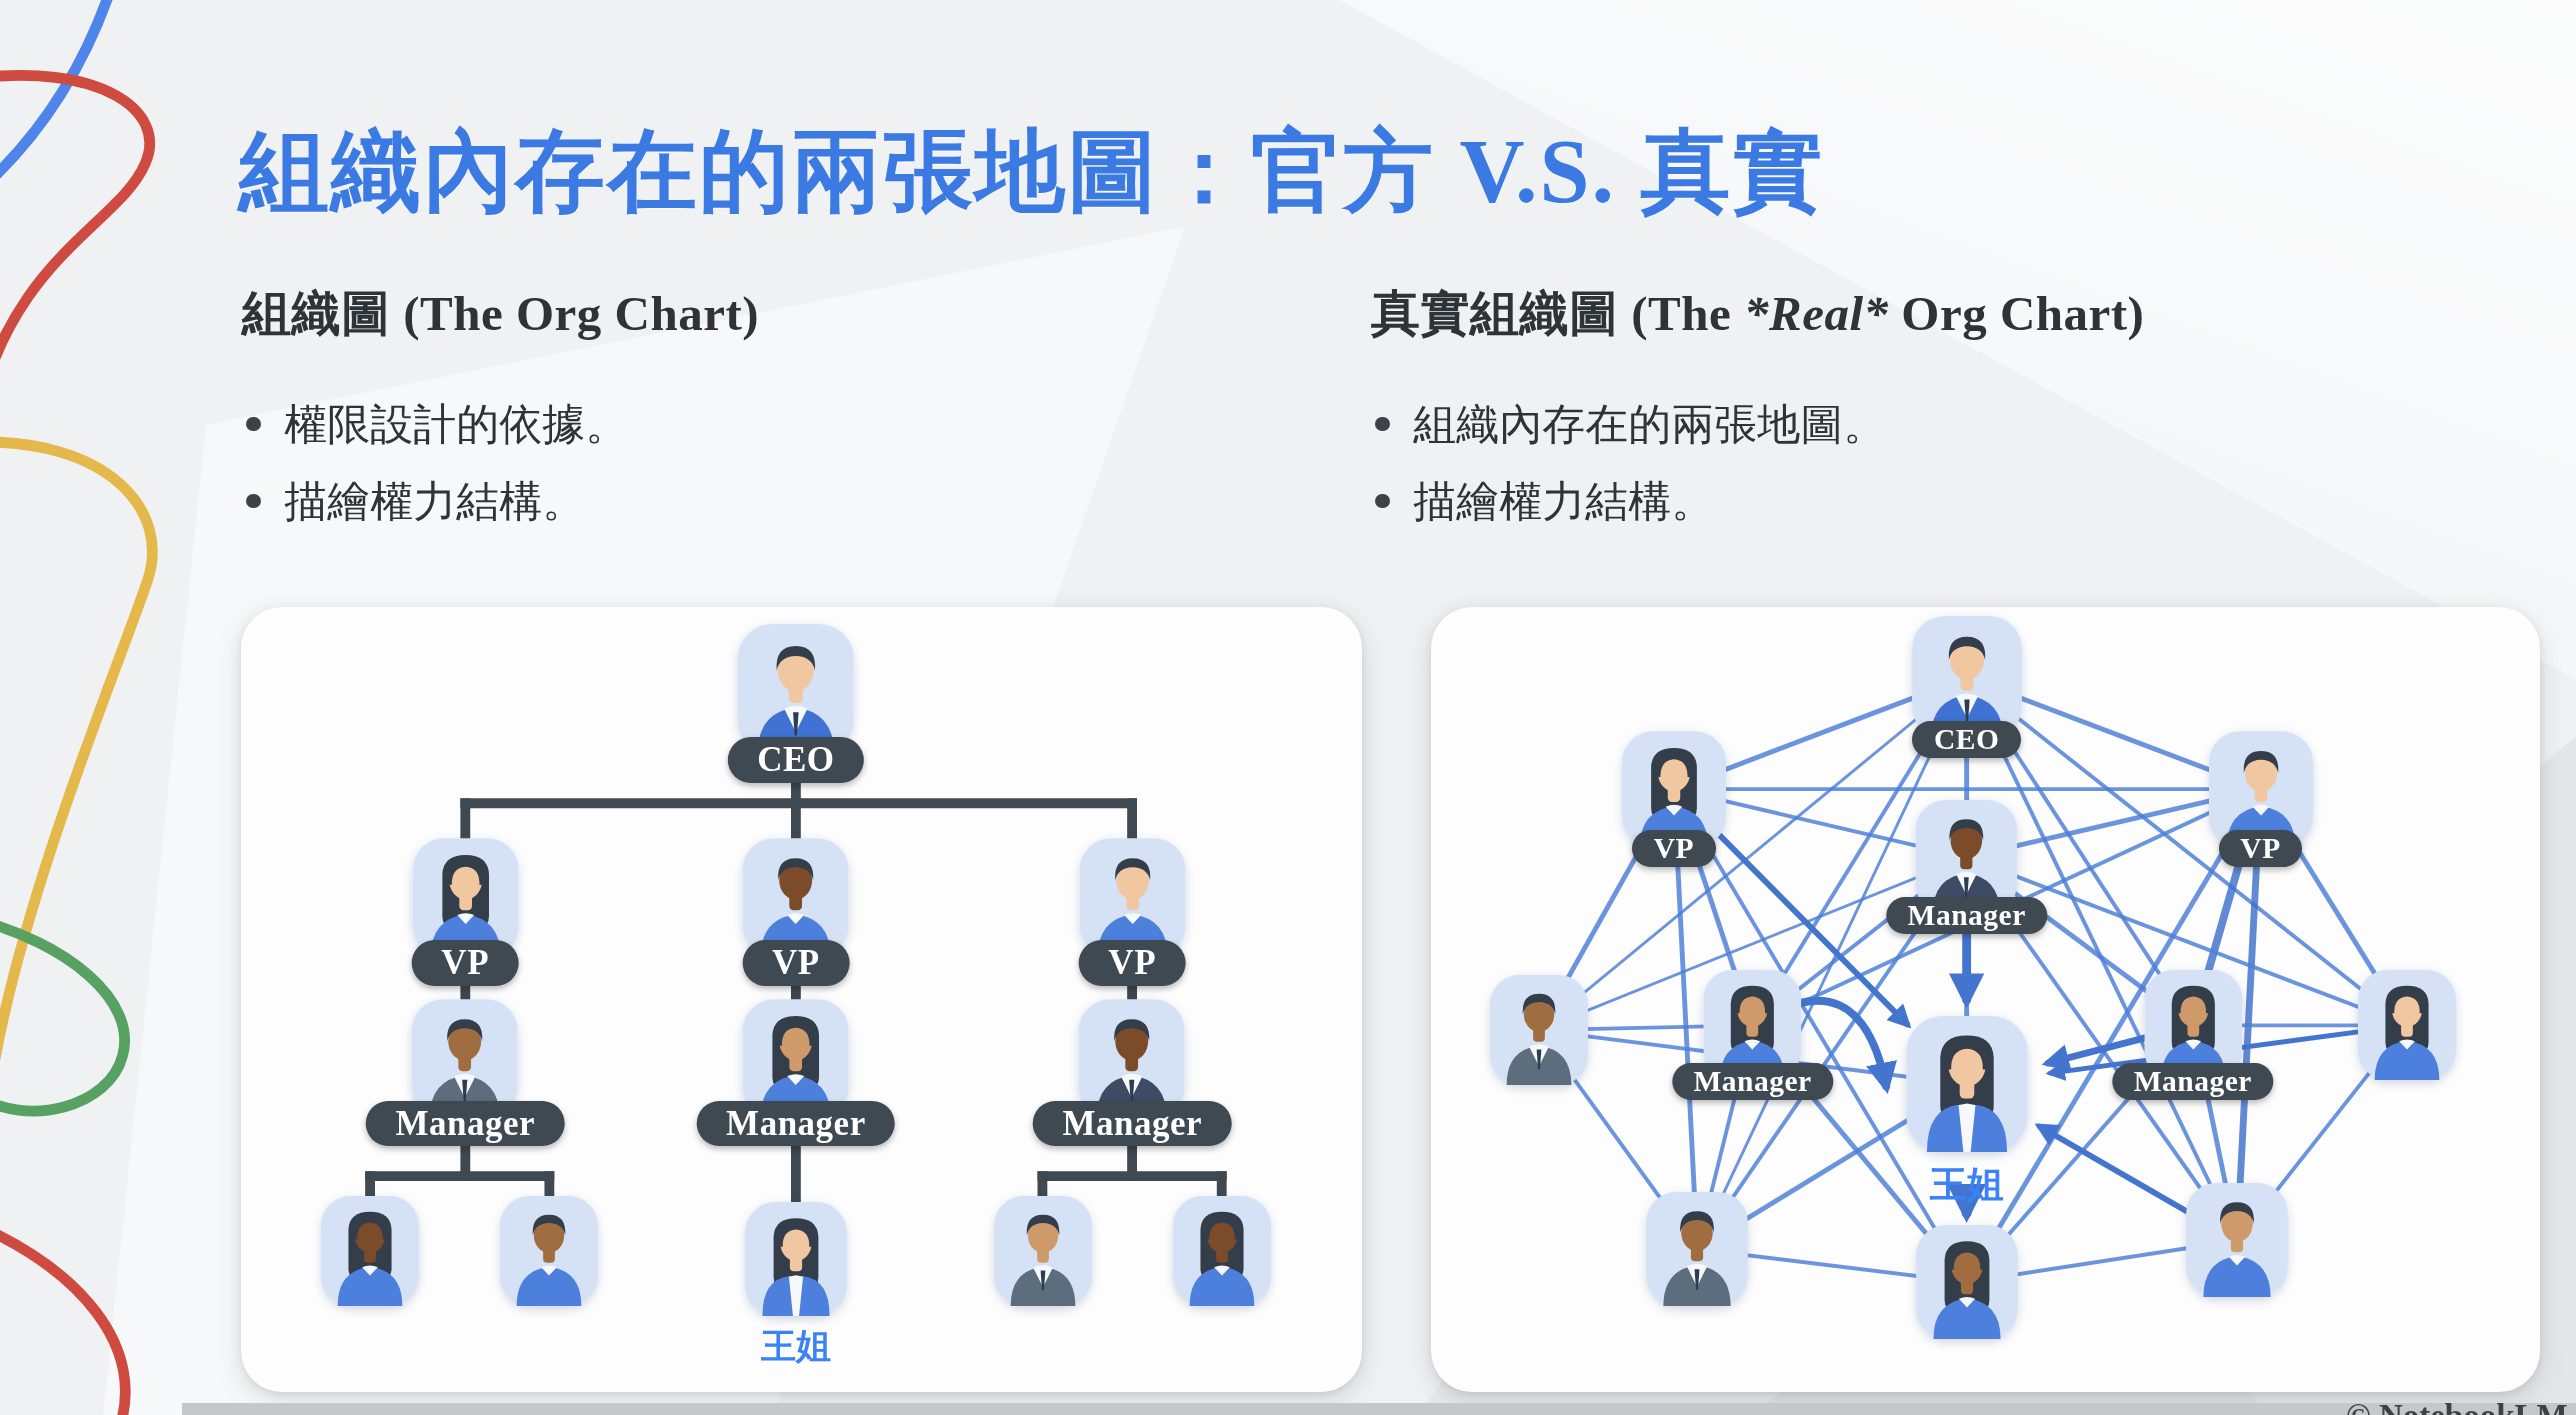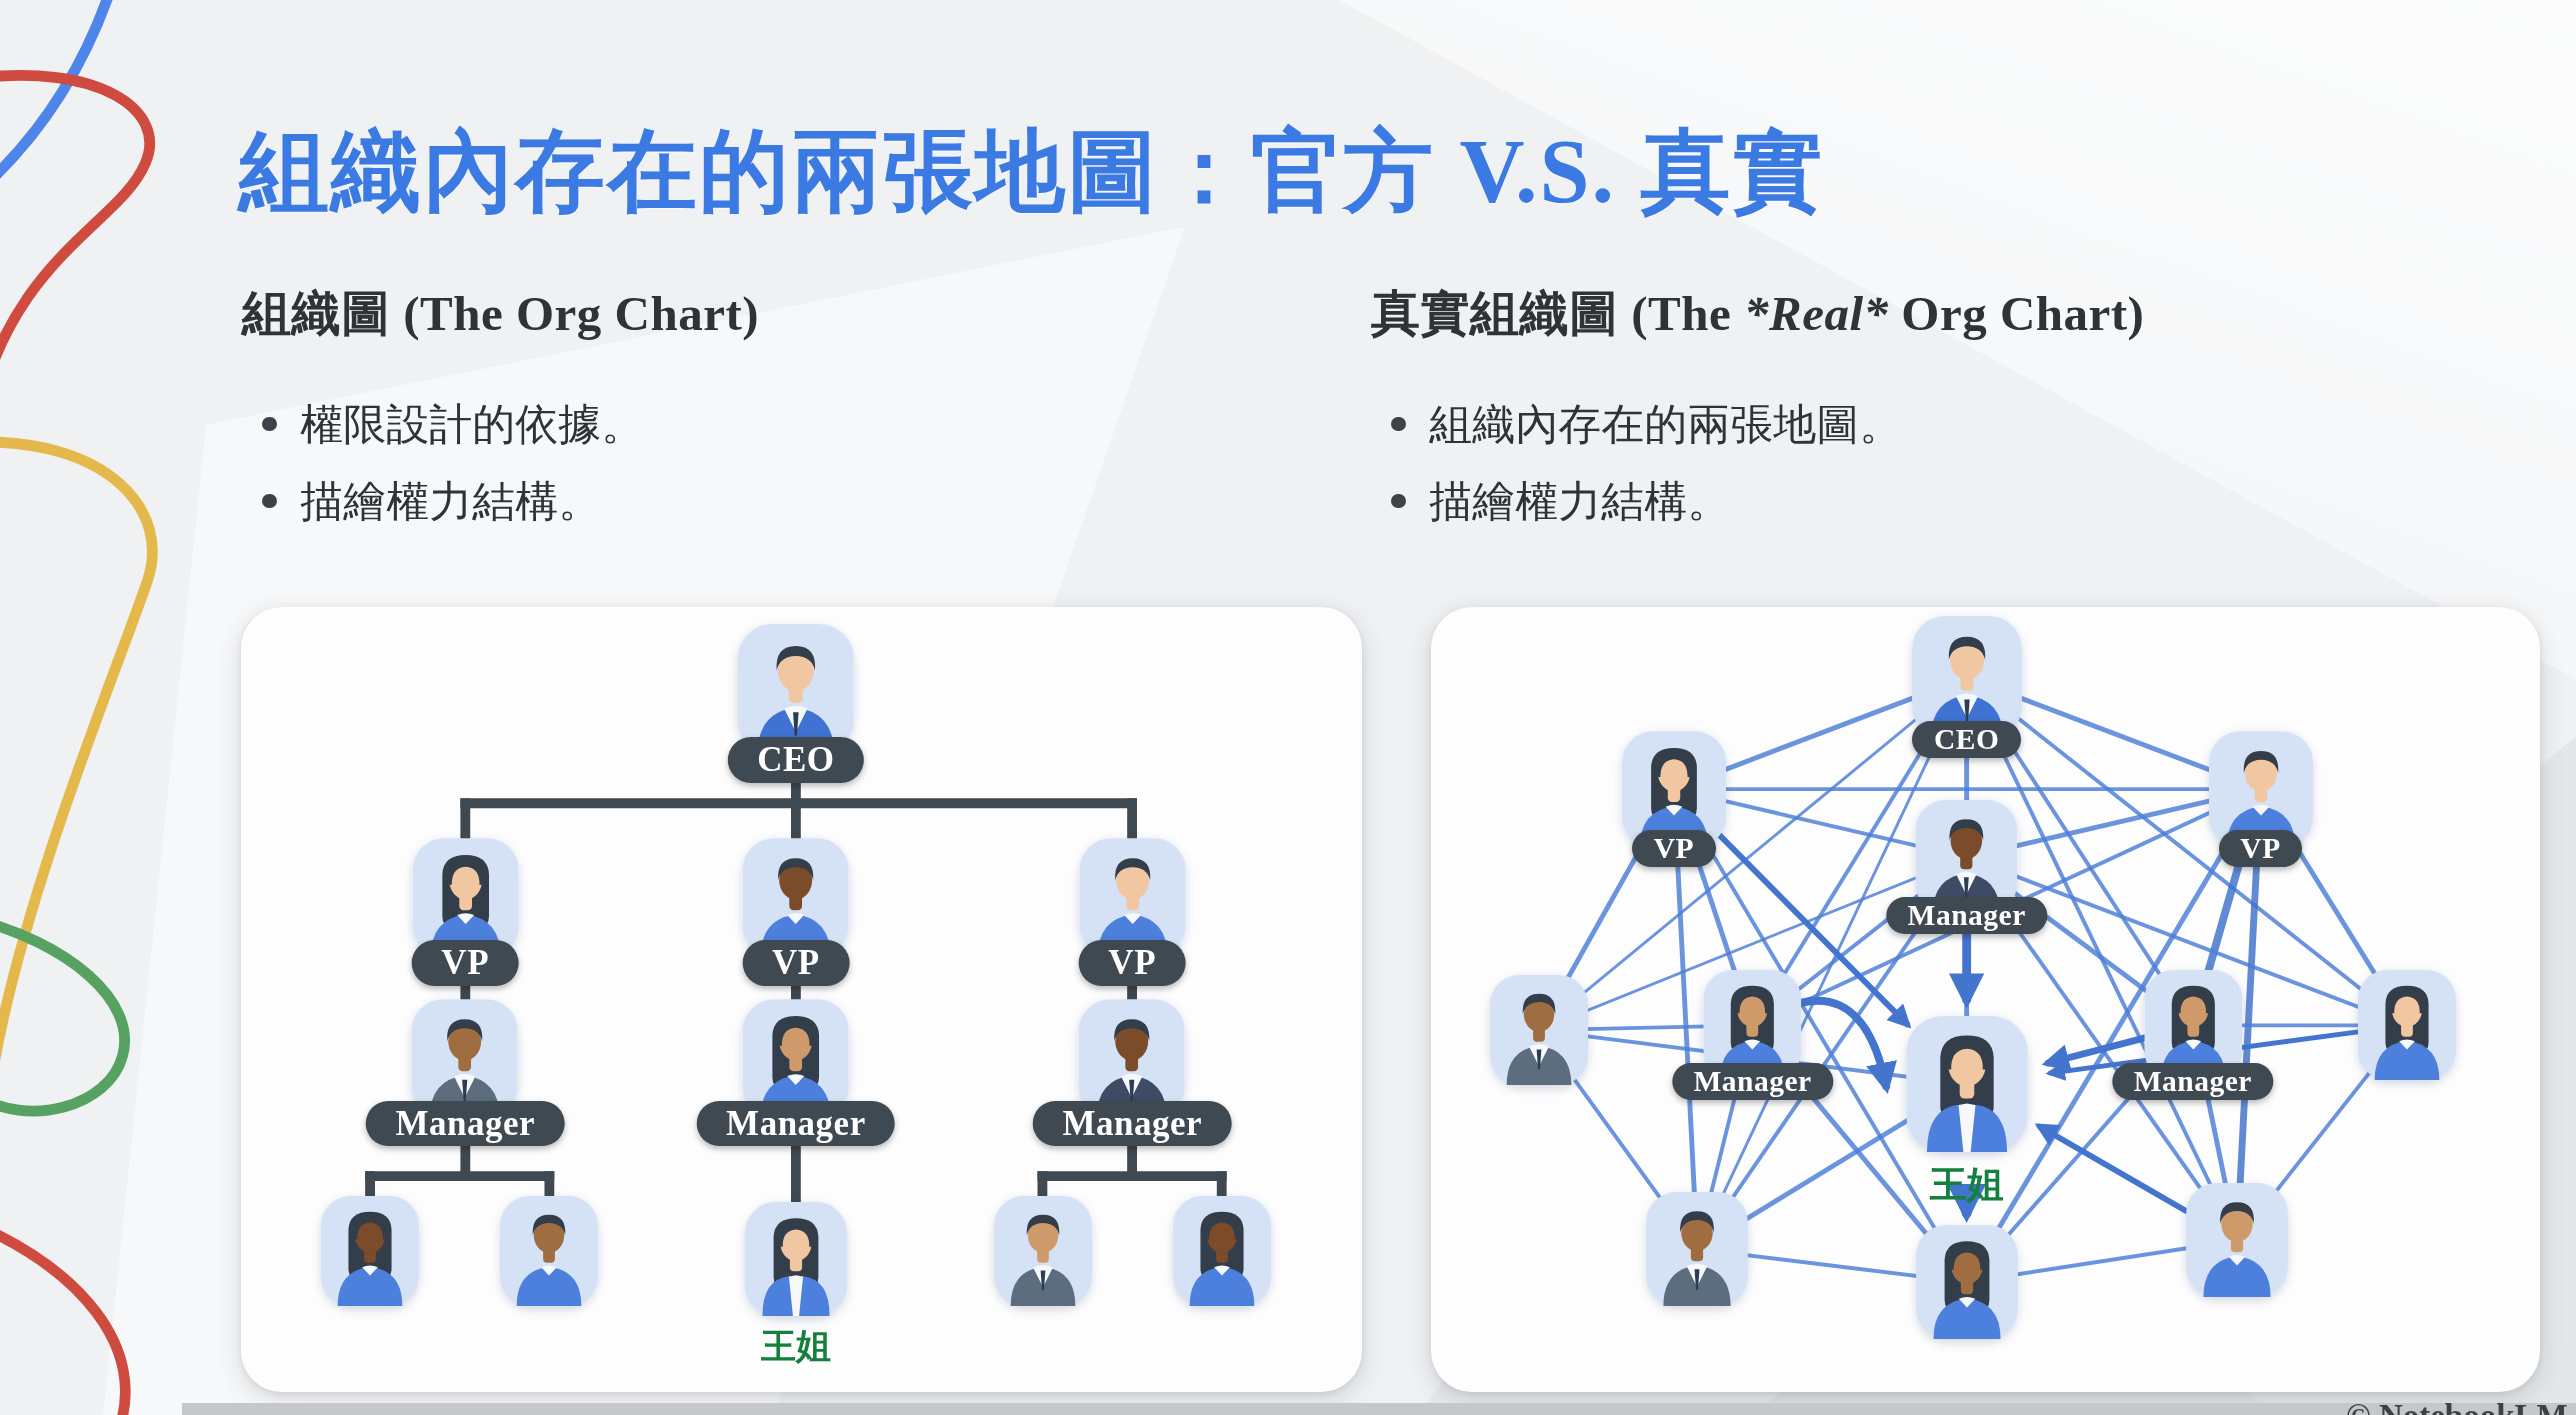--- a/index.html
+++ b/index.html
@@ -17,41 +17,41 @@
 
   .slide-title{position:absolute;left:239px;top:51px;width:2160px;
     font-size:90px;font-weight:900;letter-spacing:2px;color:#3b7ae3;z-index:3;
     text-shadow:0 1px 0 rgba(255,255,255,.6);}
 
   .col{position:absolute;top:281px;z-index:3;}
   .col.left{left:242px;width:1119px;}
   .col.right{left:1371px;width:1119px;}
   .col h2{margin:0 0 52px 0;font-size:49px;font-weight:800;color:#2e3337;letter-spacing:0.5px;}
   .col h2 .em{font-style:italic;}
-  .bullets{list-style:none;margin:16px;padding:0;}
+  .bullets{list-style:none;margin:0;padding:0;}
   .bullets li{display:flex;align-items:flex-start;margin-bottom:25.5px;}
   .dot{flex:0 0 auto;width:14.7px;height:14.7px;border-radius:50%;background:#3c4247;
        margin:17.7px 23.6px 0 3.9px;}
   .btxt{font-size:43px;color:#2e3337;line-height:1.2;}
 
   .card{position:absolute;top:607px;height:785px;background:#fdfdfe;border-radius:41px;
         box-shadow:0 7.9px 25.5px rgba(55,60,70,.16),0 2px 5.9px rgba(55,60,70,.10);z-index:2;}
   .card.cleft{left:241px;width:1121px;}
   .card.cright{left:1431px;width:1109px;}
   .card svg.links{position:absolute;left:0;top:0;z-index:1;}
 
   .node{position:absolute;transform:translateX(-50%);display:flex;flex-direction:column;
         align-items:center;z-index:2;}
   .tile{border-radius:30%;box-shadow:0 3.9px 9.8px rgba(50,70,110,.20);line-height:0;}
   .tile svg{display:block;}
   .pill{margin-top:-17.7px;z-index:3;background:#3e4952;color:#ffffff;font-weight:700;
         border-radius:33px;padding:2.9px 29.5px;font-size:35px;letter-spacing:0.5px;
         box-shadow:0 2.9px 5.9px rgba(0,0,0,.28);white-space:nowrap;}
   .cright .pill{font-size:29.5px;padding:2px 21.6px;}
-  .sub{font-size:35px;font-weight:700;color:#15803d;margin-top:7.9px;}
+  .sub{font-size:35px;font-weight:700;color:#3b82f6;margin-top:7.9px;}
   .cright .sub{font-size:37px;}
 
   .bottom-strip{position:absolute;left:182px;right:0;bottom:0;height:12.8px;background:#c6c7c9;z-index:4;}
   .watermark{position:absolute;left:2346px;top:1398px;font-size:33px;font-weight:700;
              color:#3c4146;z-index:5;white-space:nowrap;}
 </style>
 </head>
 <body>
 
 <div class="stage">

